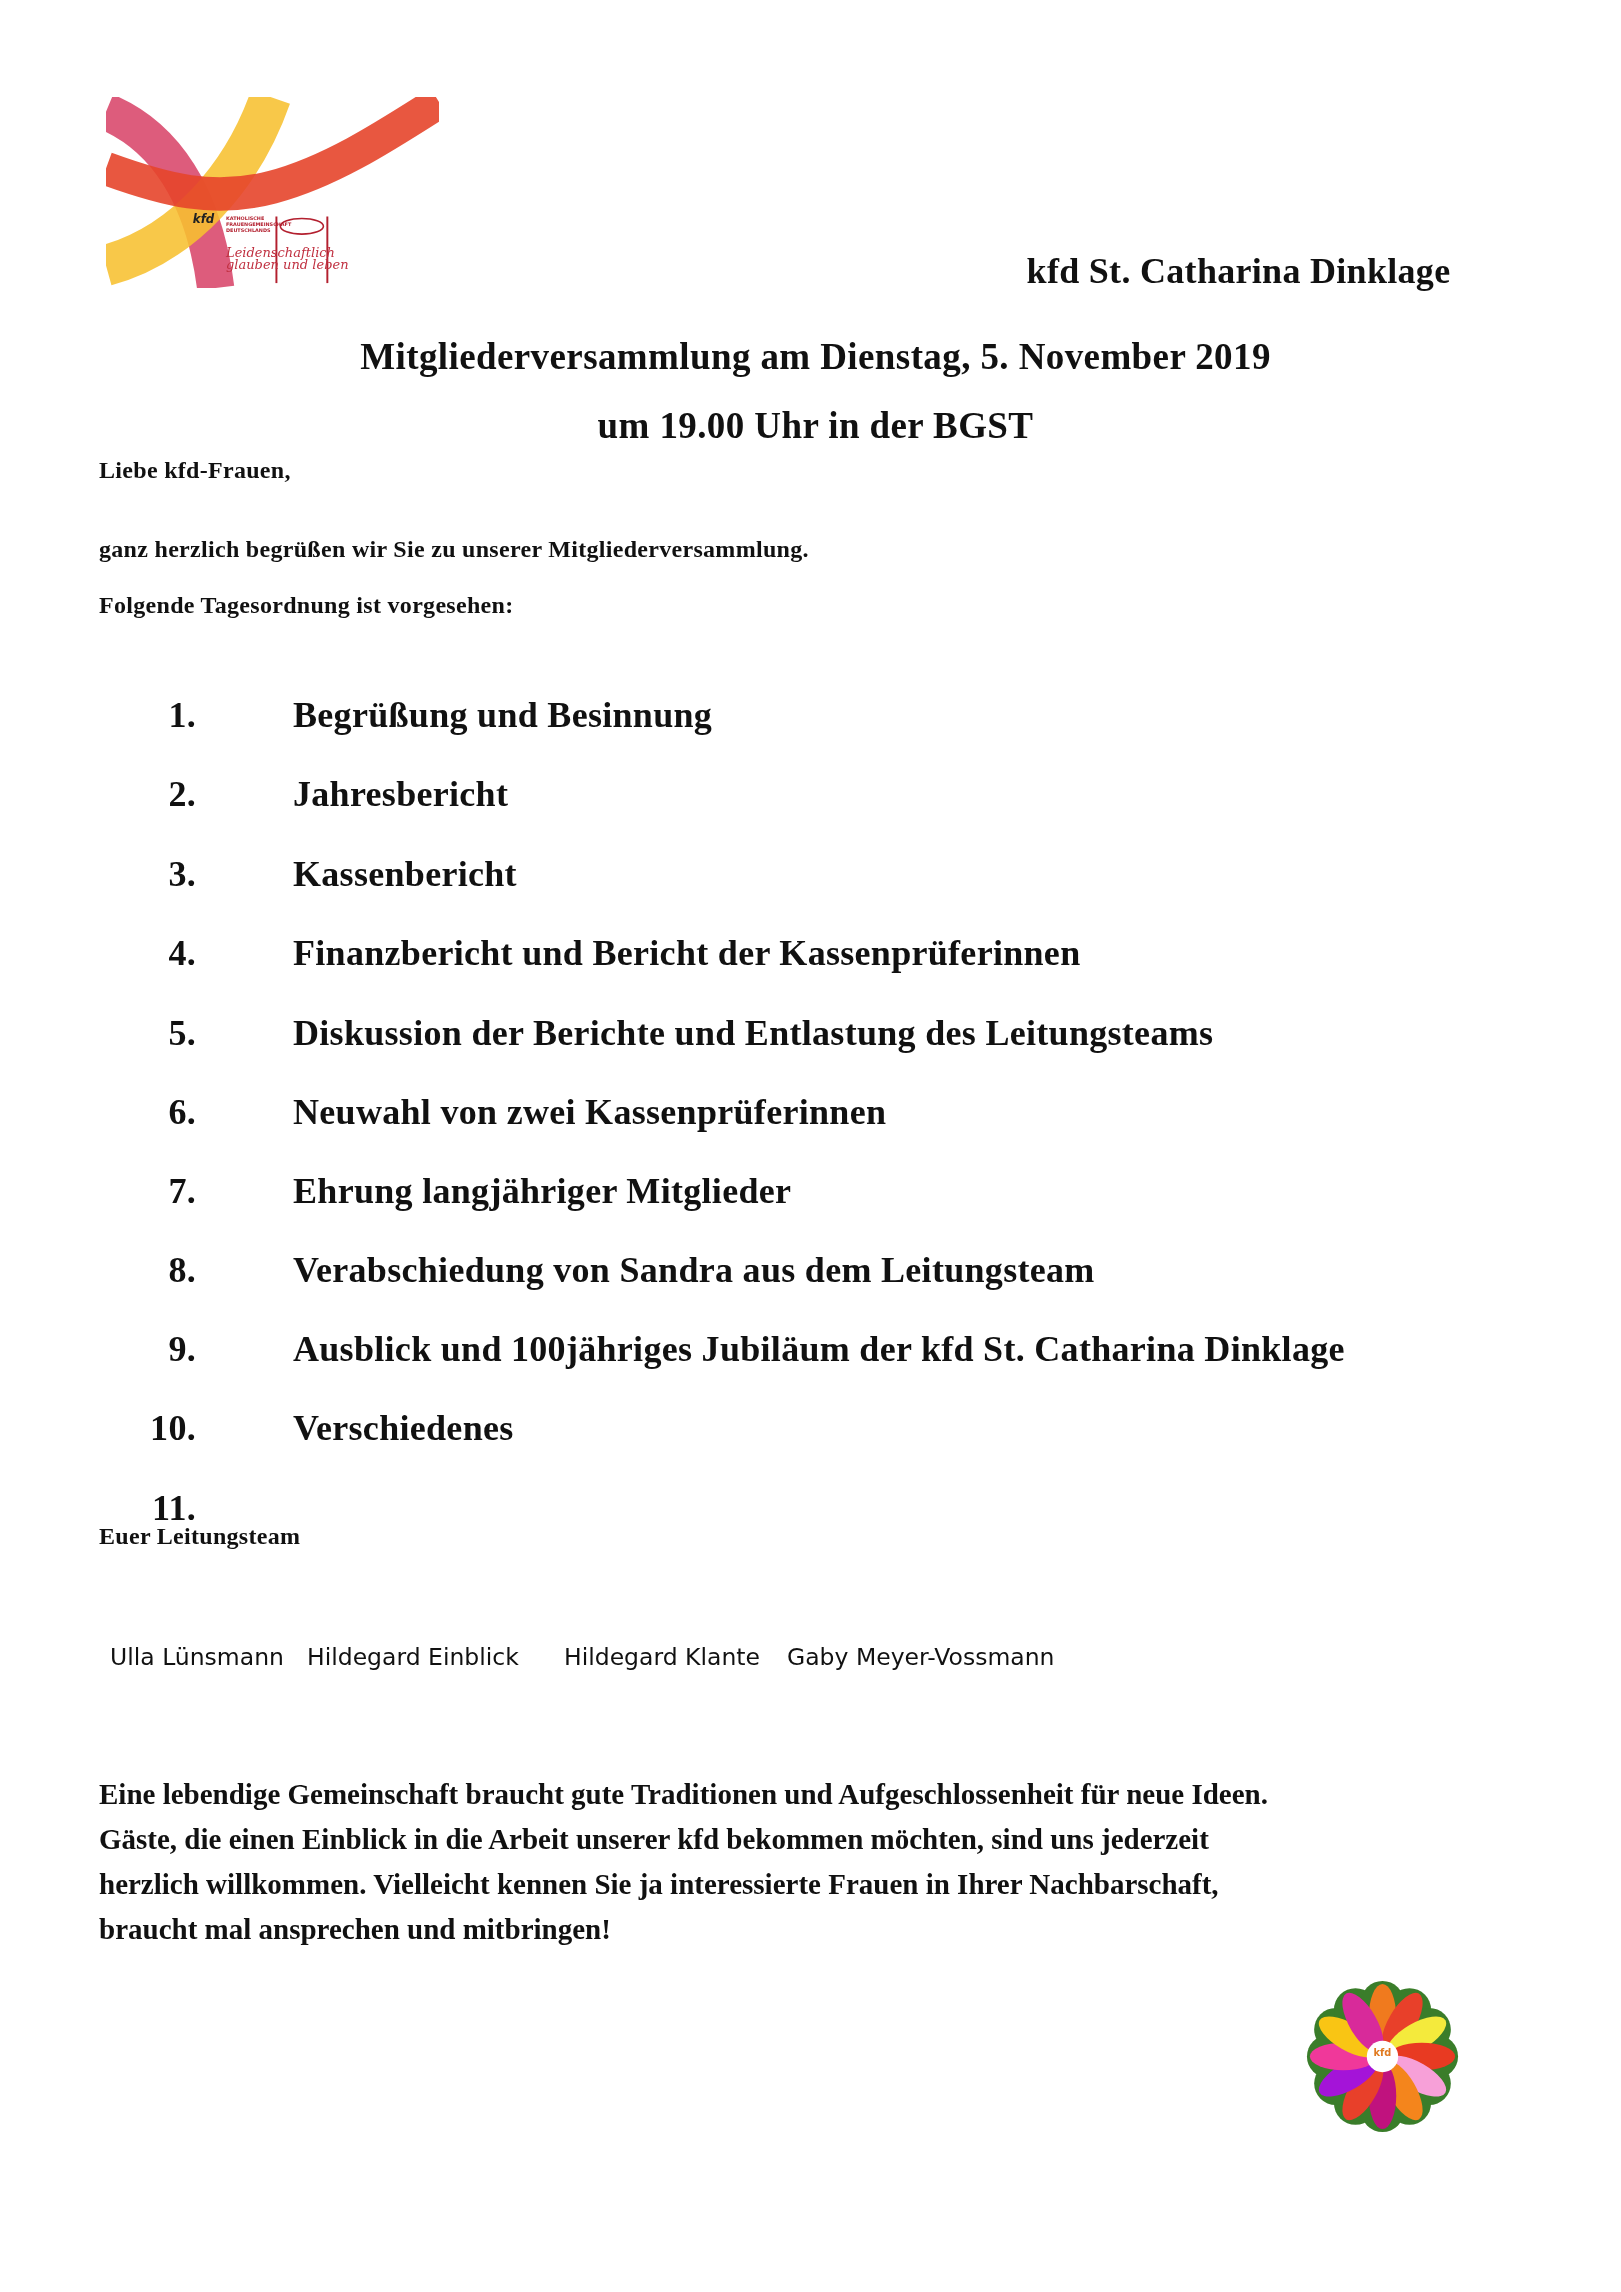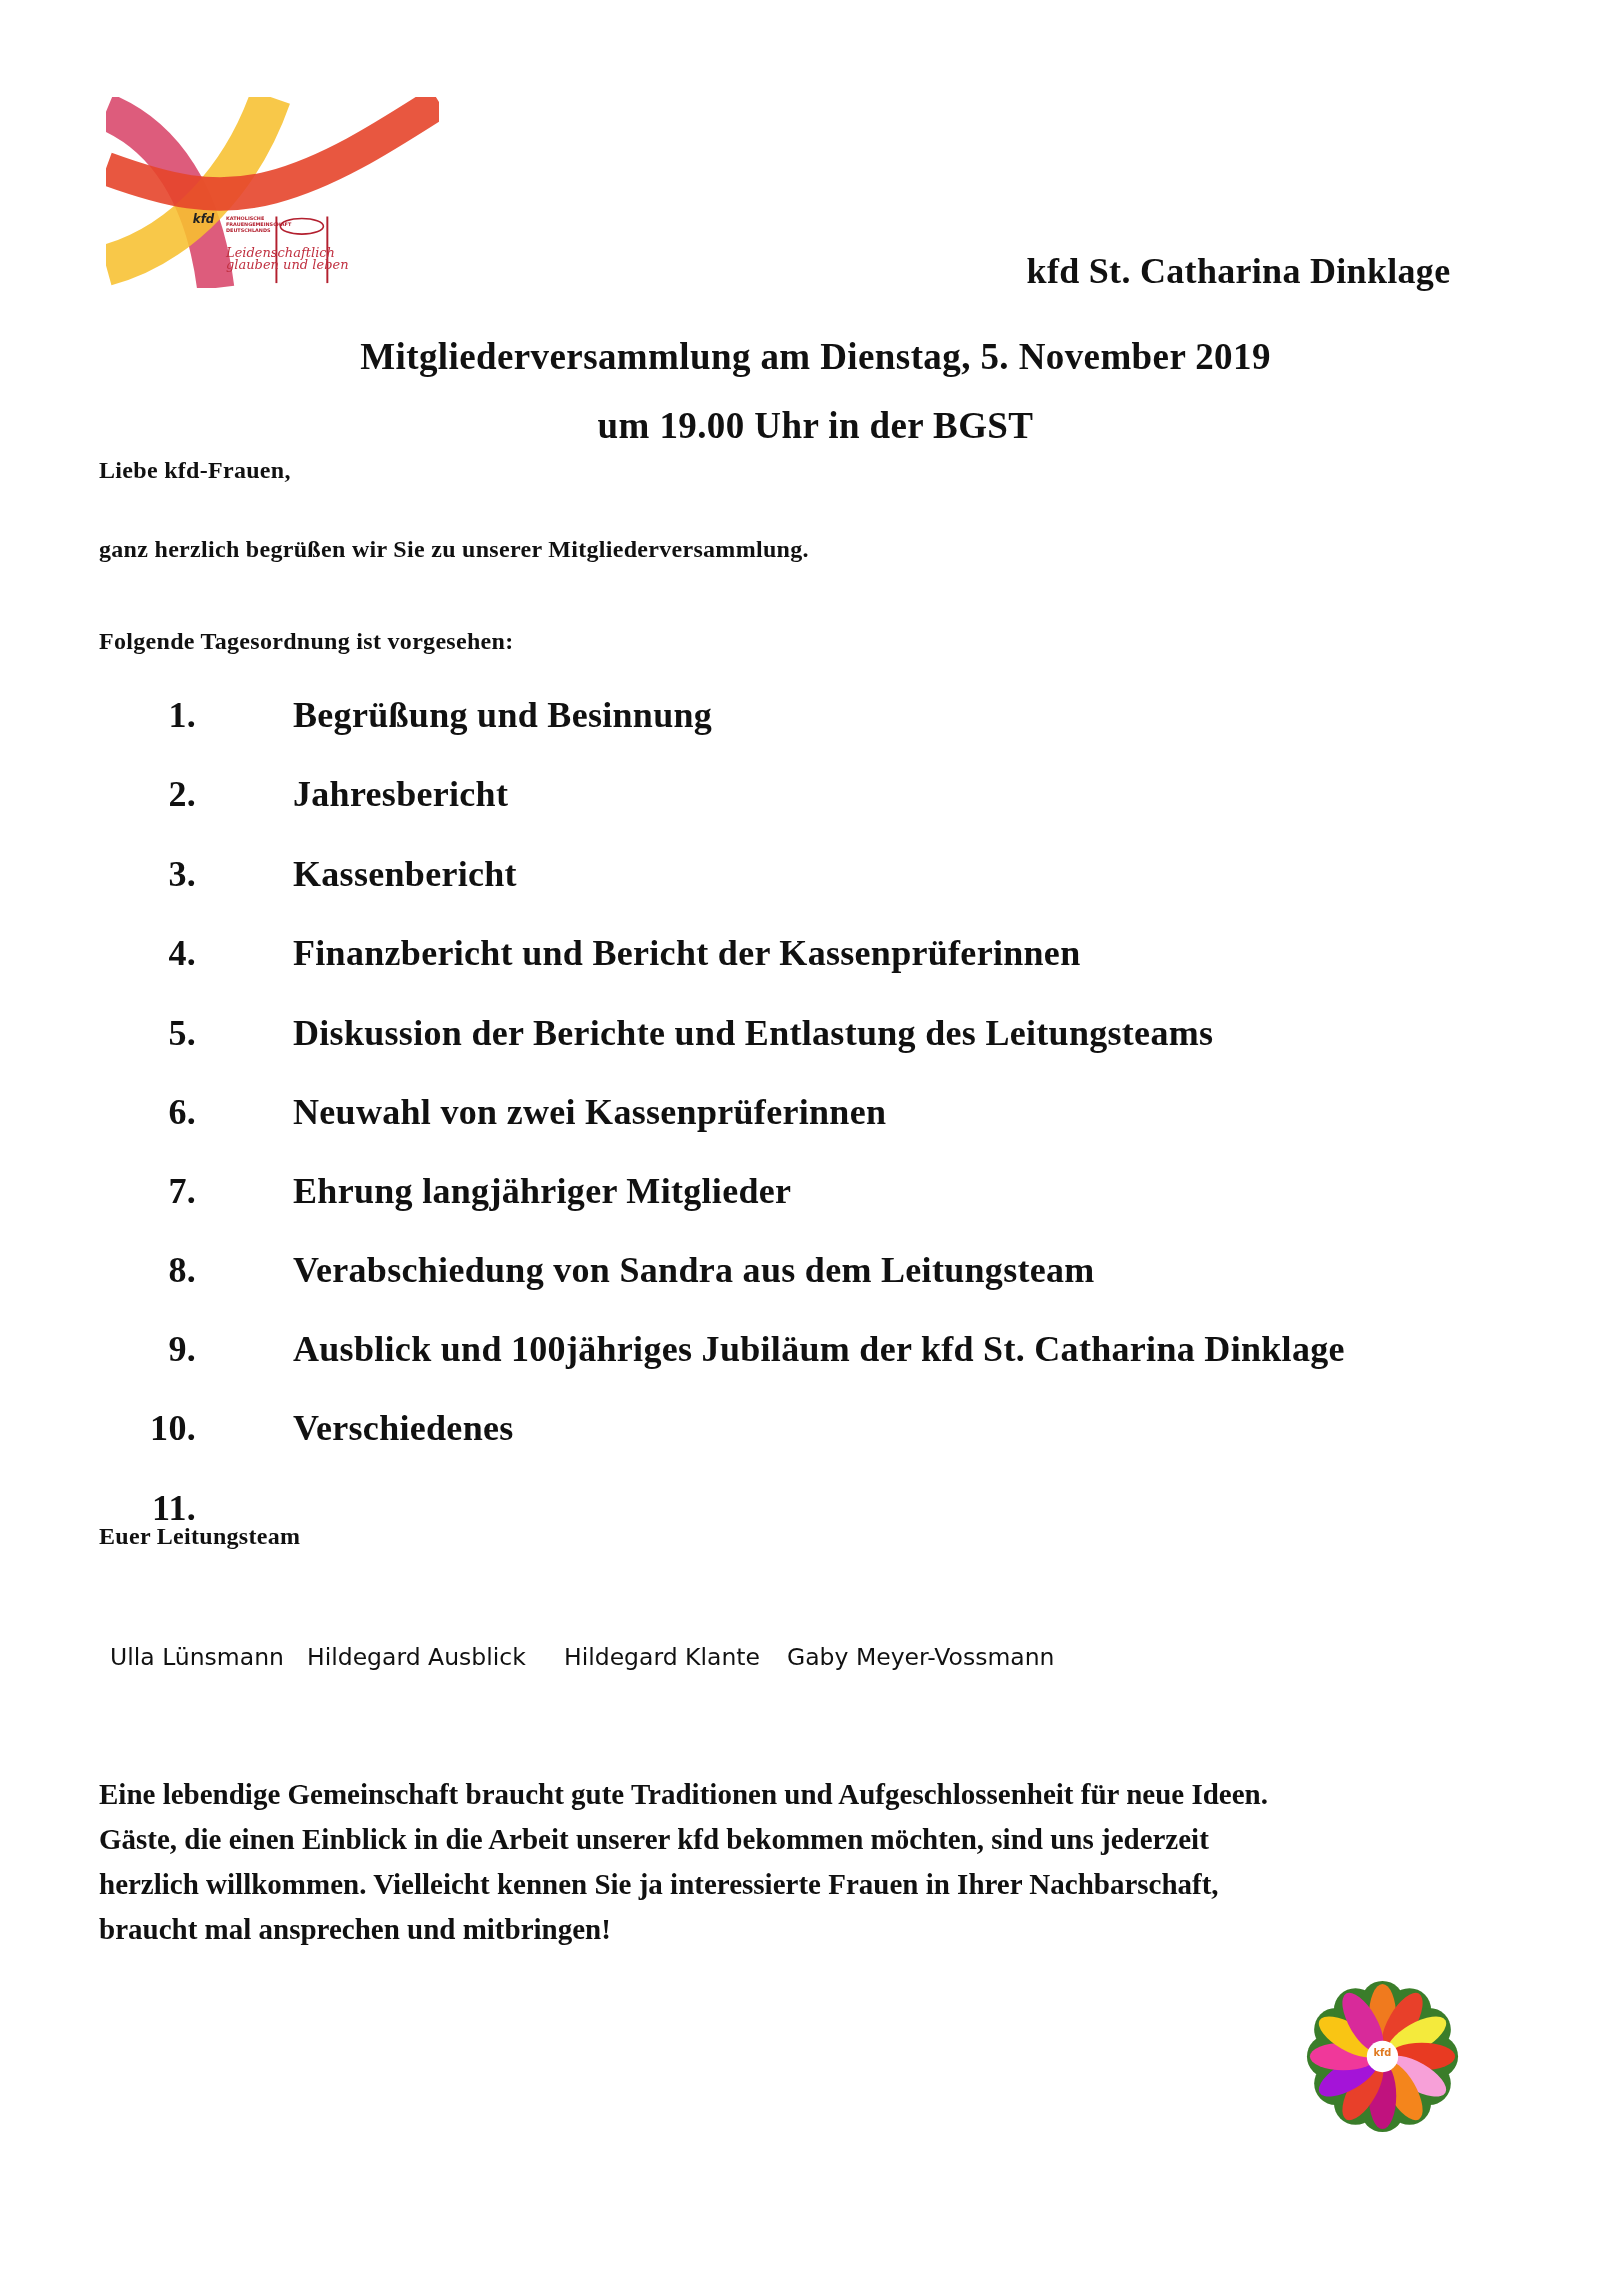--- a/index.html
+++ b/index.html
@@ -6,21 +6,21 @@
   body { width: 1621px; height: 2293px; position: relative; overflow: hidden; color: #111; font-family: "Liberation Serif", serif; }
   .abs { position: absolute; }
   #logo { left: 106px; top: 97px; width: 333px; height: 191px; }
   #org-name { left: 980px; width: 517px; top: 250px; text-align: center; font-size: 36px; font-weight: bold; white-space: nowrap; letter-spacing: 0.3px; }
   .title { left: 0; width: 1631px; text-align: center; font-size: 37px; font-weight: bold; white-space: nowrap; letter-spacing: 0.4px; }
   #title-1 { top: 335px; }
   #title-2 { top: 404px; }
   .para { left: 99px; font-size: 24px; font-weight: bold; white-space: nowrap; letter-spacing: 0.3px; }
   #greeting { top: 457px; }
   #intro { top: 536px; }
-  #agenda-intro { top: 628px; }
+  #agenda-intro { top: 592px; }
   #agenda { left: 0; top: 0; width: 100%; height: 0; }
   .agenda-item { position: absolute; left: 0; width: 1568px; height: 49px; font-size: 36px; font-weight: bold; white-space: nowrap; letter-spacing: 0.3px; }
   .agenda-num { position: absolute; width: 98px; left: 98px; text-align: right; }
   .agenda-text { position: absolute; left: 293px; }
   #team-heading { top: 1523px; text-align: right; }
   #team-names { left: 110px; top: 1643px; font-family: "DejaVu Sans", sans-serif; font-size: 23.5px; white-space: nowrap; }
   .team-name { position: absolute; white-space: nowrap; }
   #footer-text { left: 99px; top: 1772px; width: 1431px; font-size: 29px; font-weight: bold; line-height: 45px; }
   .footer-line { display: block; white-space: nowrap; }
   #flower { left: 1304px; top: 1978px; width: 157px; height: 157px; }
@@ -105,21 +105,21 @@
     </div>
   <div class="agenda-item" style="top:1487px">
       <span class="agenda-num">11.</span>
     </div>
 </div>
 
 <div id="team-heading" class="abs para">Euer Leitungsteam</div>
 
 <div id="team-names" class="abs">
   <span class="team-name" style="left:0">Ulla Lünsmann</span>
-  <span class="team-name" style="left:197px">Hildegard Ausblick</span>
+  <span class="team-name" style="left:197px">Hildegard Einblick</span>
   <span class="team-name" style="left:454px">Hildegard Klante</span>
   <span class="team-name" style="left:677px">Gaby Meyer-Vossmann</span>
 </div>
 
 <div id="footer-text" class="abs">
   <span class="footer-line">Eine lebendige Gemeinschaft braucht gute Traditionen und Aufgeschlossenheit für neue Ideen.</span>
   <span class="footer-line">Gäste, die einen Einblick in die Arbeit unserer kfd bekommen möchten, sind uns jederzeit</span>
   <span class="footer-line">herzlich willkommen. Vielleicht kennen Sie ja interessierte Frauen in Ihrer Nachbarschaft,</span>
   <span class="footer-line">braucht mal ansprechen und mitbringen!</span>
 </div>

